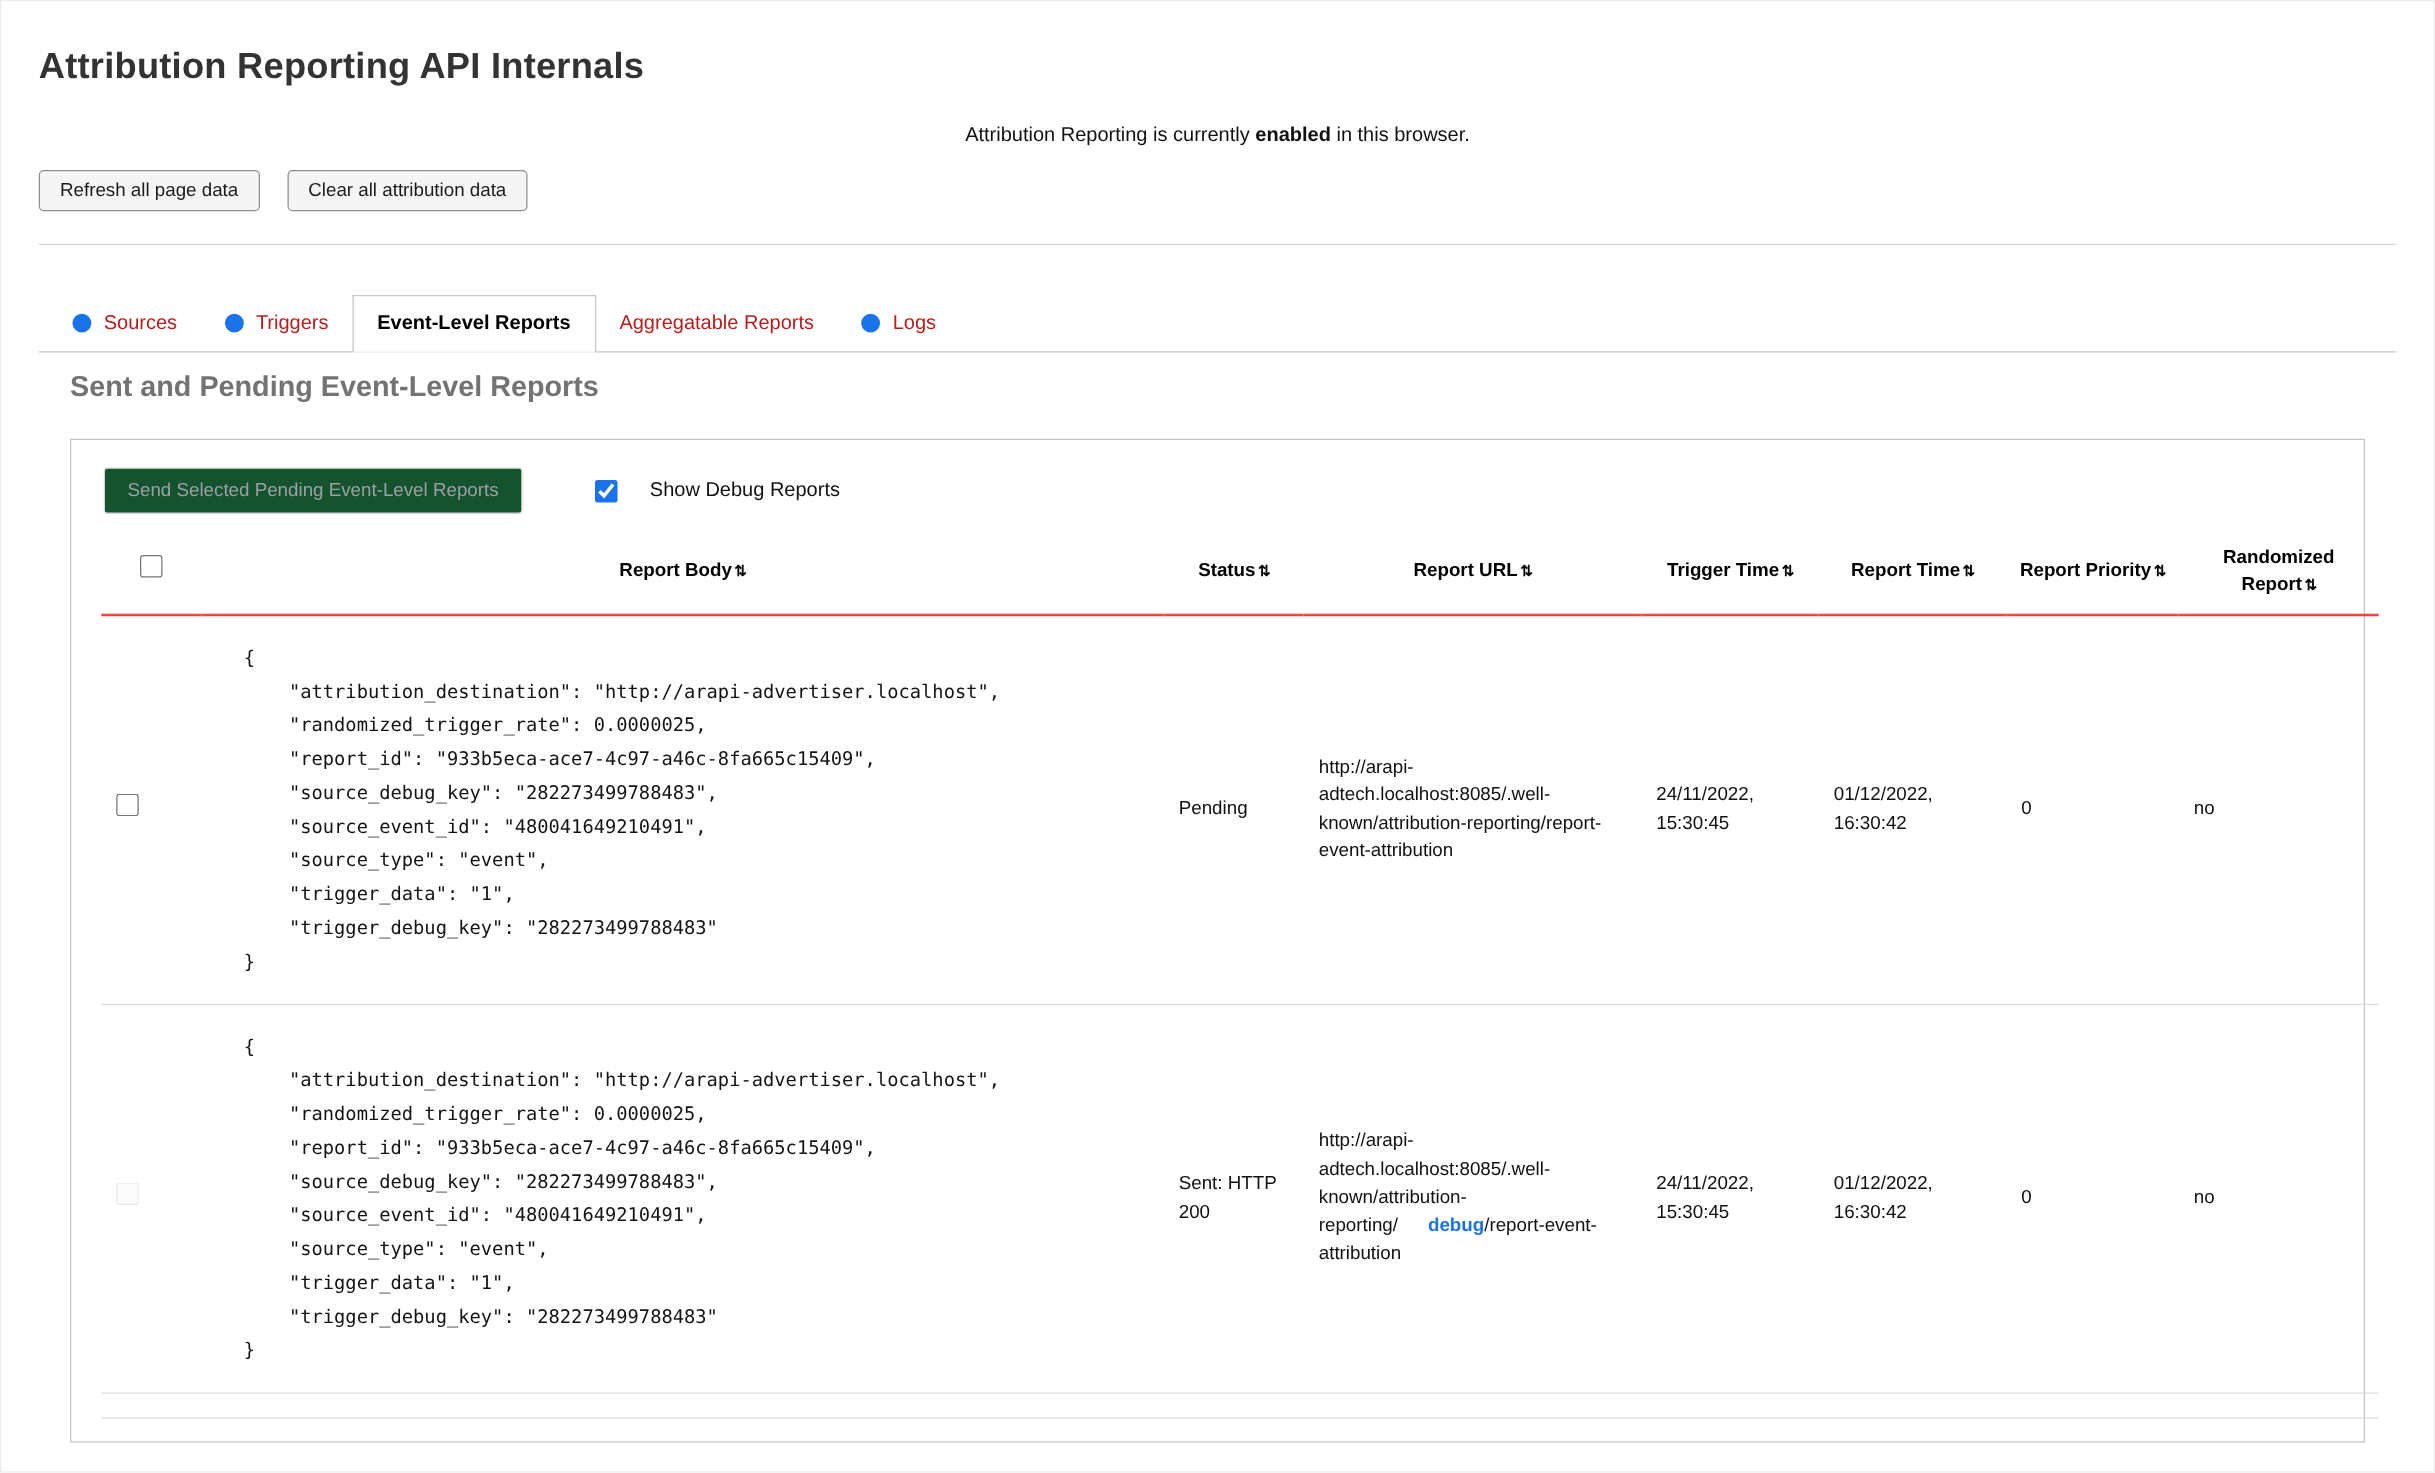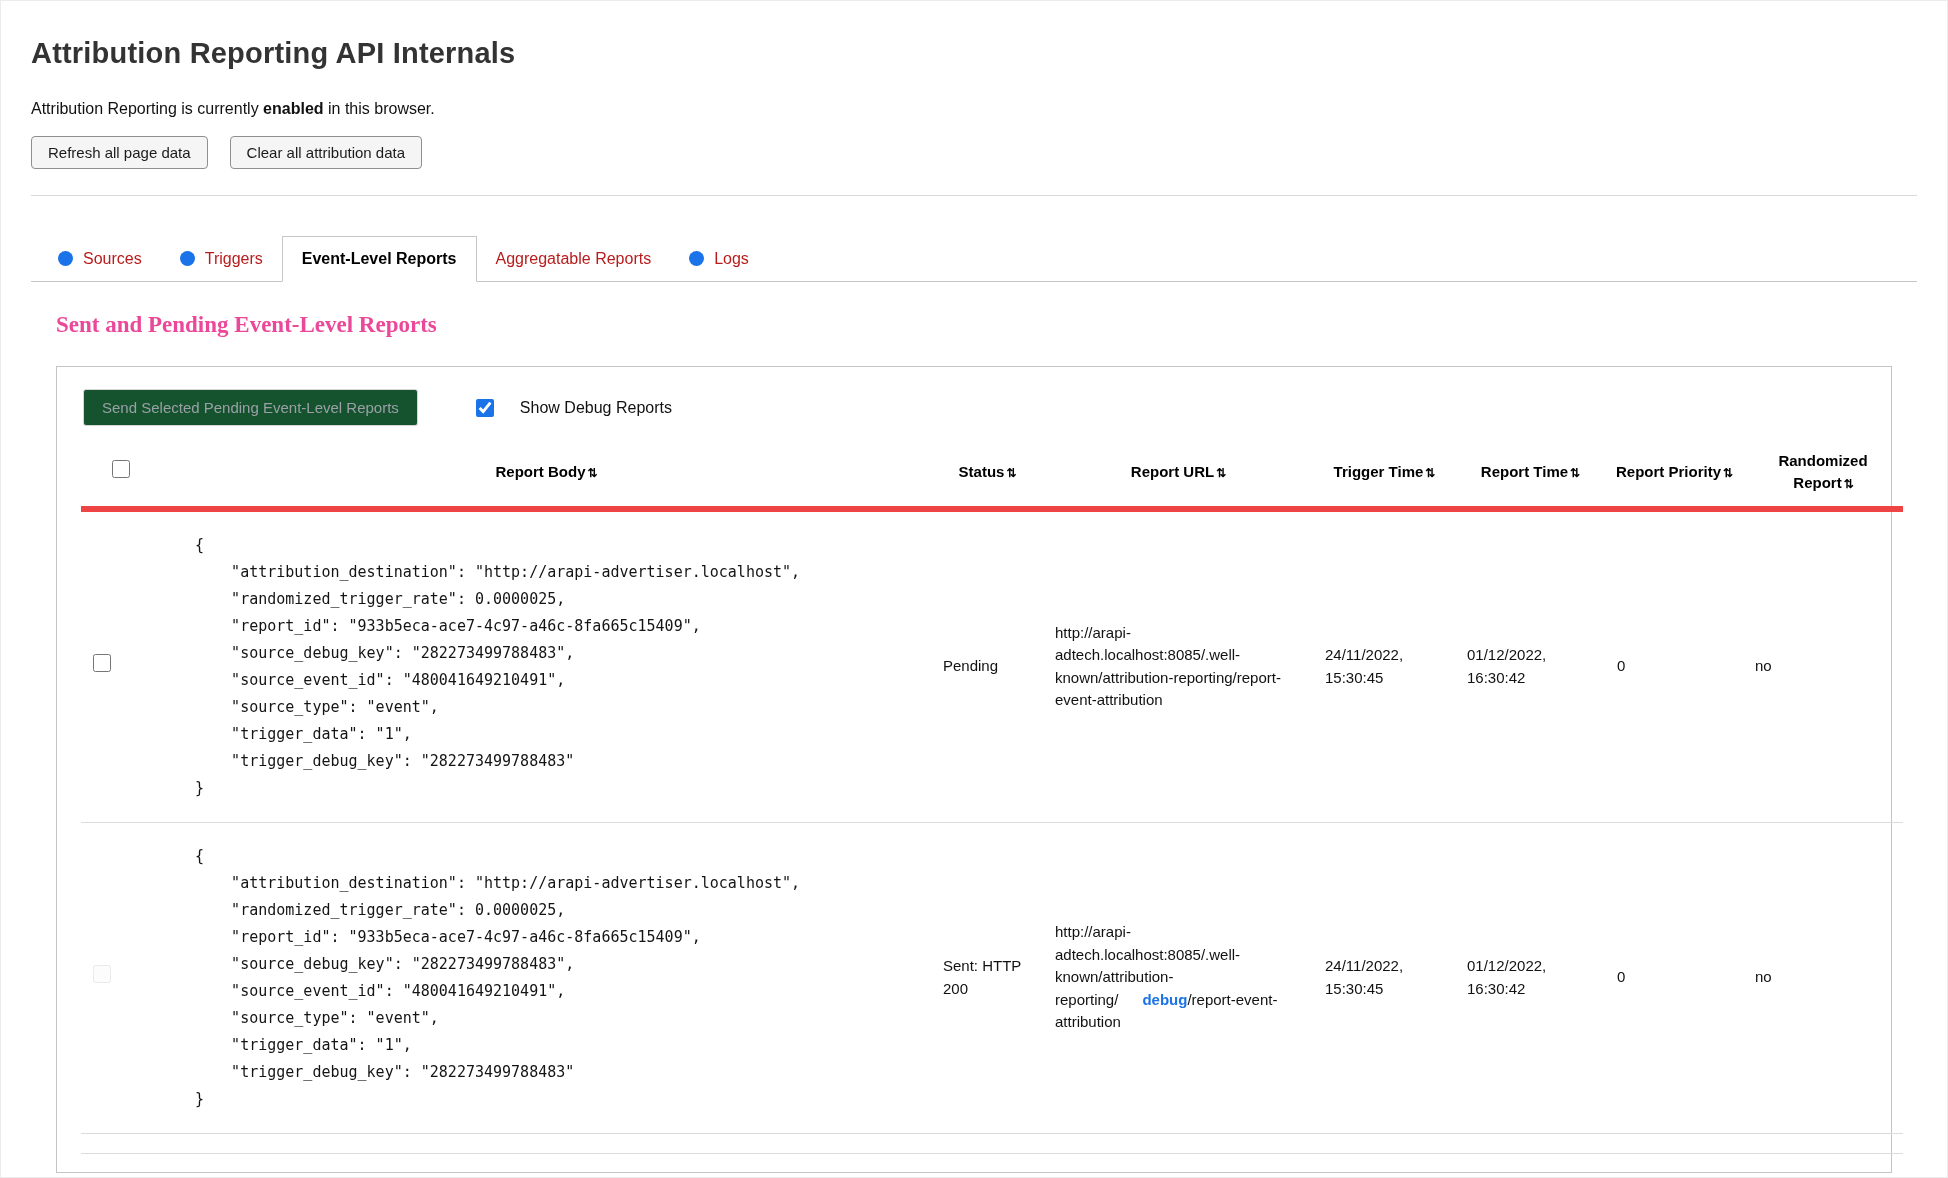--- a/index.html
+++ b/index.html
@@ -11,21 +11,21 @@
     color: #202124;
     overflow: hidden;
     border: 1px solid #ececec;
   }
   .container { padding: 16px 30px 0 30px; }
 
   h1.page-title {
     font-size: 29px; font-weight: bold; color: #333;
     margin: 20px 0 30px 0; letter-spacing: 0.2px;
   }
-  p.status-line { font-size: 16px; margin: 0 0 18px 0; color: #111; }
+  p.status-line { font-size: 16px; margin: 0 0 18px 0; color: #111; text-align: center; }
   p.status-line b { font-weight: bold; }
 
   .top-toolbar { display: flex; gap: 22px; margin-bottom: 6px; }
   .top-toolbar button {
     font-family: "Liberation Sans", sans-serif;
     font-size: 15px; color: #1b1b1b;
     background: #f5f5f5;
     border: 1px solid #8f8f8f; border-radius: 4px;
     padding: 7px 16px; cursor: pointer;
   }
@@ -44,21 +44,21 @@
   }
   .tab.active {
     border: 1px solid #c6c6c6; border-bottom: 1px solid #ffffff;
     margin-bottom: -1px; font-weight: bold; color: #000;
   }
   .dot {
     width: 15px; height: 15px; border-radius: 50%;
     background: #1a73e8; flex: 0 0 auto;
   }
 
-  h2.section-title { font-size: 23px; font-weight: bold; color: #ec4899; margin: 30px 0 28px 25px; font-family: Liberation Serif, serif; }
+  h2.section-title { font-size: 23px; font-weight: bold; color: #737373; margin: 14px 0 28px 25px; }
 
   .panel {
     margin: 0 25px; border: 1px solid #c4c4c4;
     padding: 20px 24px 18px 24px; background: #fff;
   }
   .panel-toolbar { display: flex; align-items: center; gap: 58px; margin: 2px 0 14px 2px; }
   button.send-btn {
     font-family: "Liberation Sans", sans-serif;
     font-size: 15px; color: #9aa0a6;
     background: #14532d; border: 1px solid #d6d6d6; border-radius: 3px;
@@ -66,21 +66,21 @@
   }
   label.debug-toggle { display: flex; align-items: center; gap: 26px; font-size: 16px; color: #111; cursor: pointer; }
   input[type="checkbox"] { width: 18px; height: 18px; accent-color: #1a73e8; margin: 0; cursor: pointer; }
   input[type="checkbox"][disabled] { opacity: 0.45; cursor: default; }
 
   table.reports { width: 100%; border-collapse: collapse; table-layout: fixed; font-size: 15px; }
   table.reports th {
     font-weight: bold; text-align: center; vertical-align: middle;
     padding: 10px 6px 12px 6px; color: #000; line-height: 1.45;
   }
-  table.reports thead tr { border-bottom: 6px solid #ef4444; }
+  table.reports thead tr { border-bottom: 2px solid #ef4444; }
   table.reports tbody tr { border-bottom: 1px solid #dcdcdc; }
   table.reports td { padding: 14px 12px; vertical-align: middle; line-height: 1.5; color: #111; }
   td.chk, th.chk { text-align: left; padding-left: 26px; }
   th.chk { padding-left: 26px; }
   pre.report-body {
     font-family: "DejaVu Sans Mono", "Liberation Mono", monospace;
     font-size: 15px; line-height: 1.8; color: #141414;
     margin: 6px 0 6px 22px; white-space: pre;
   }
   td.wrapcell { overflow-wrap: break-word; word-wrap: break-word; }

